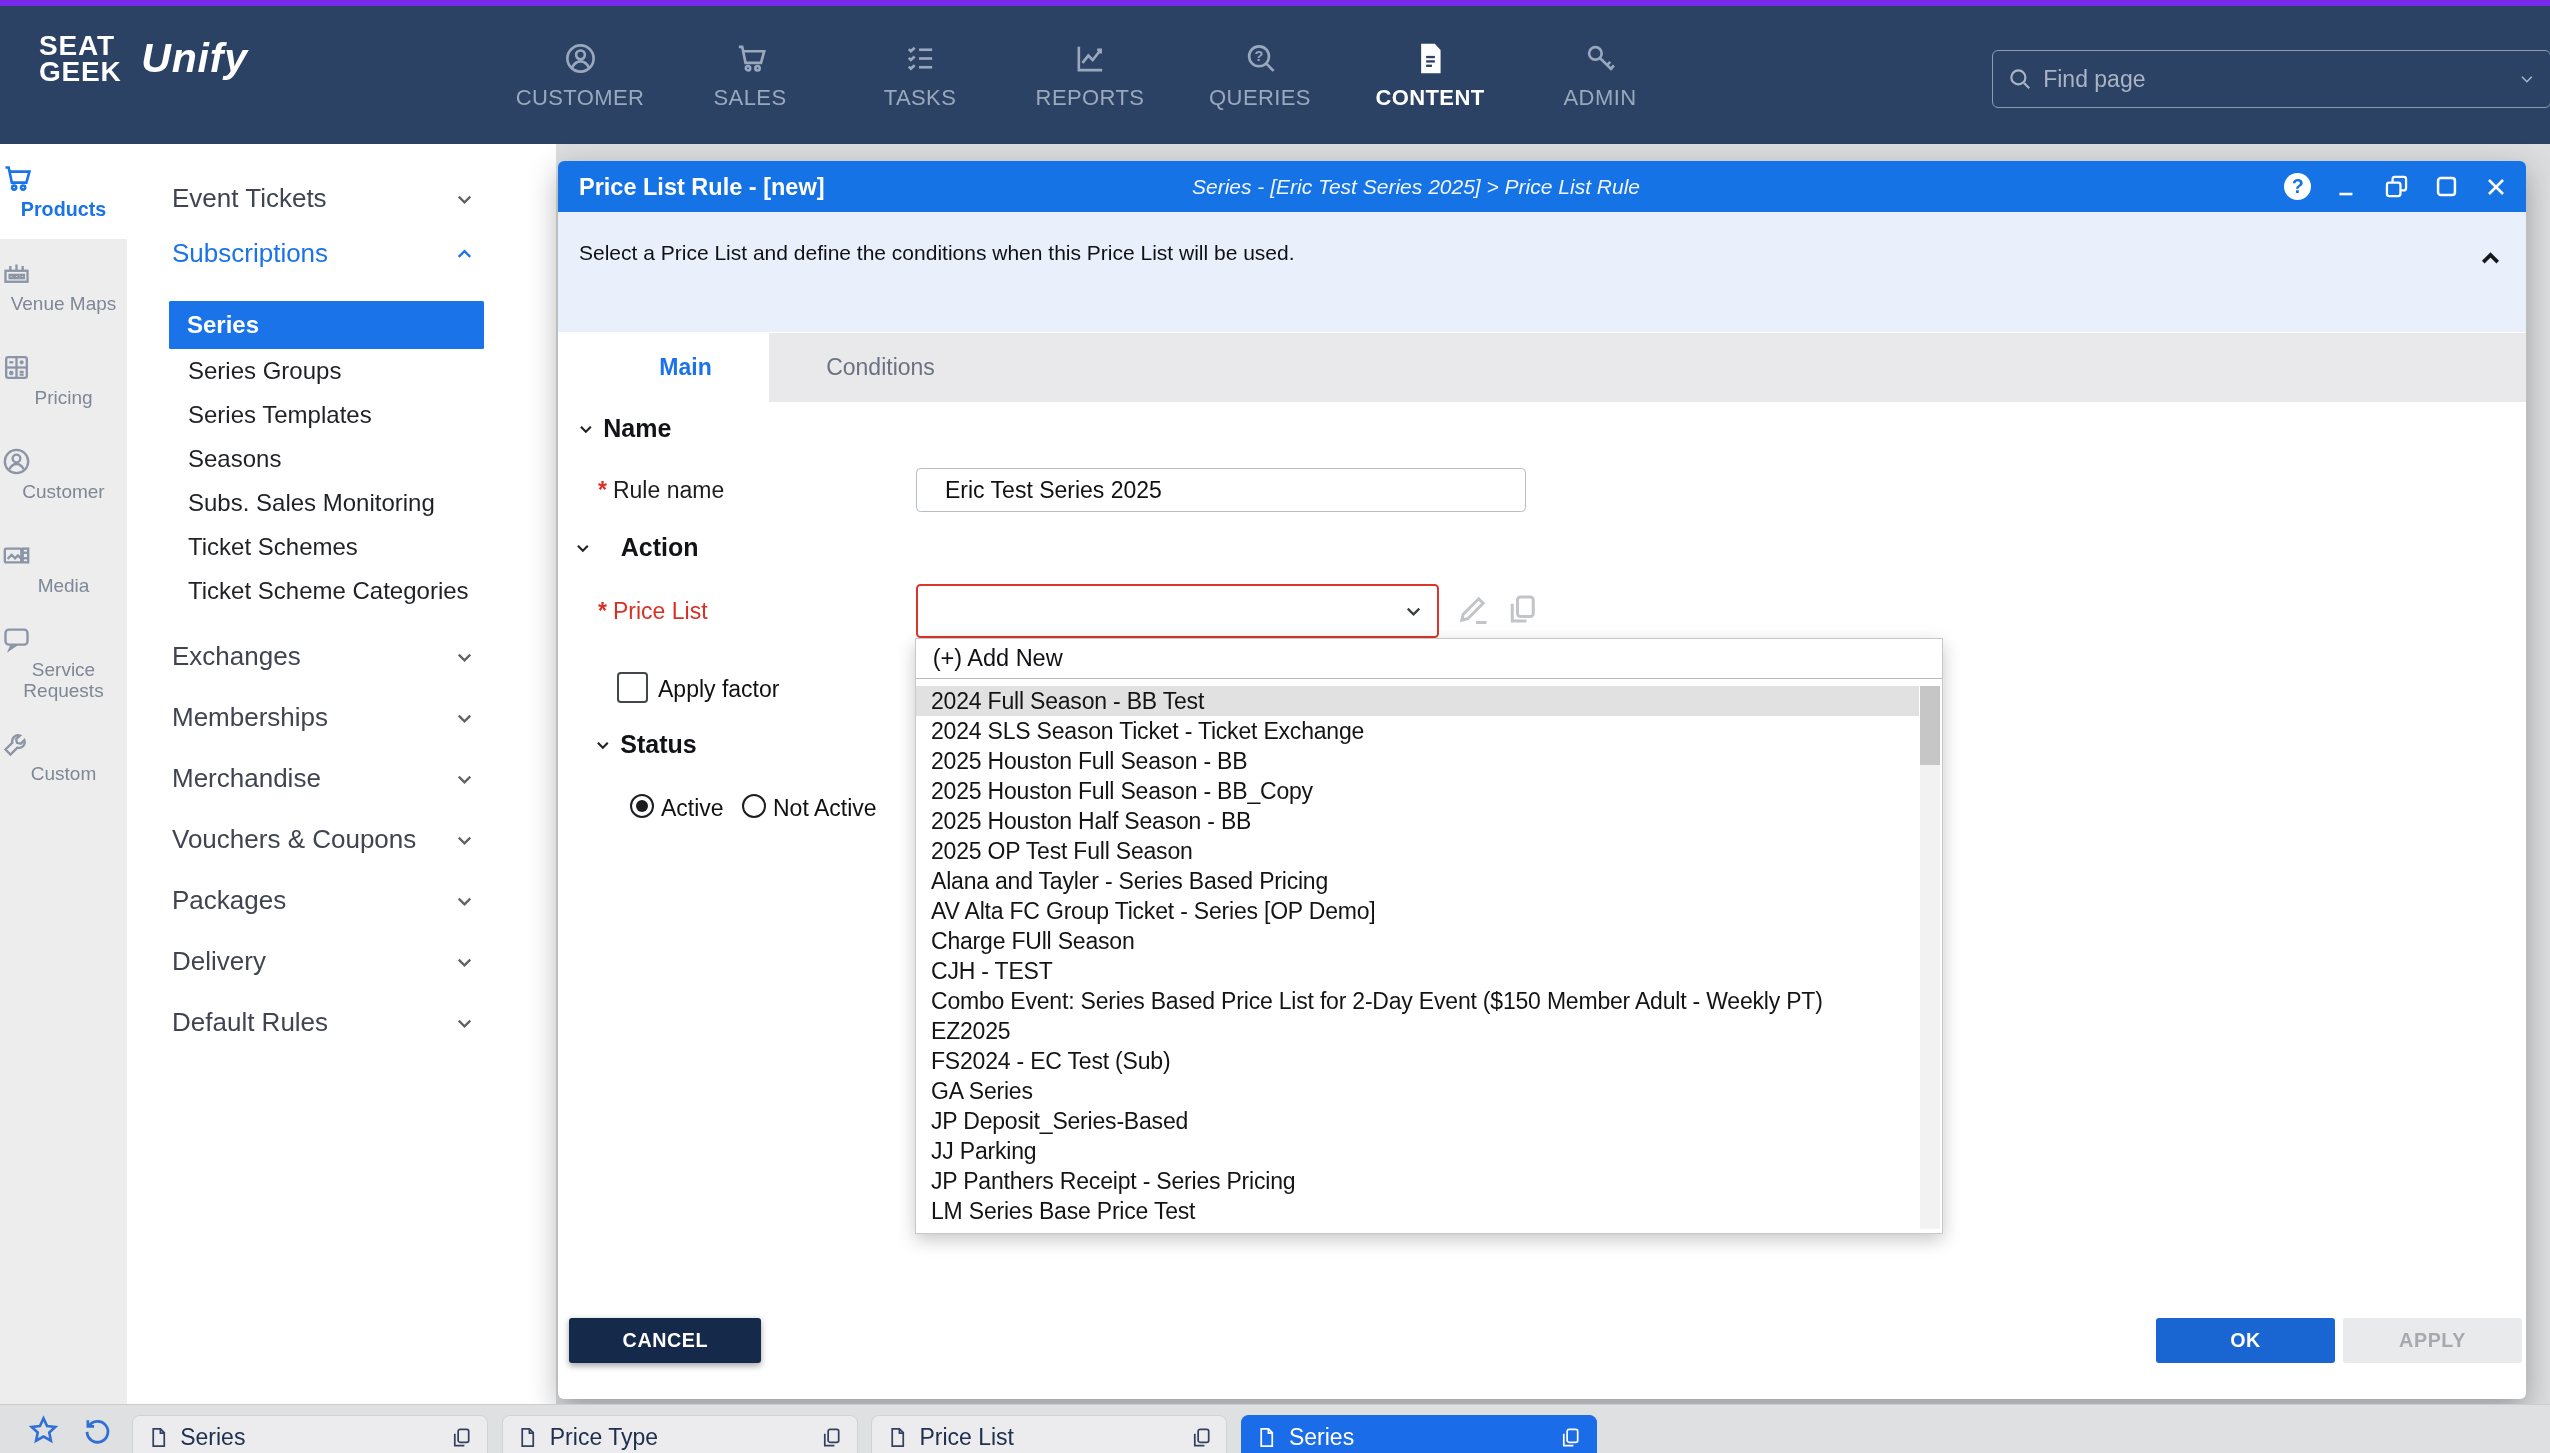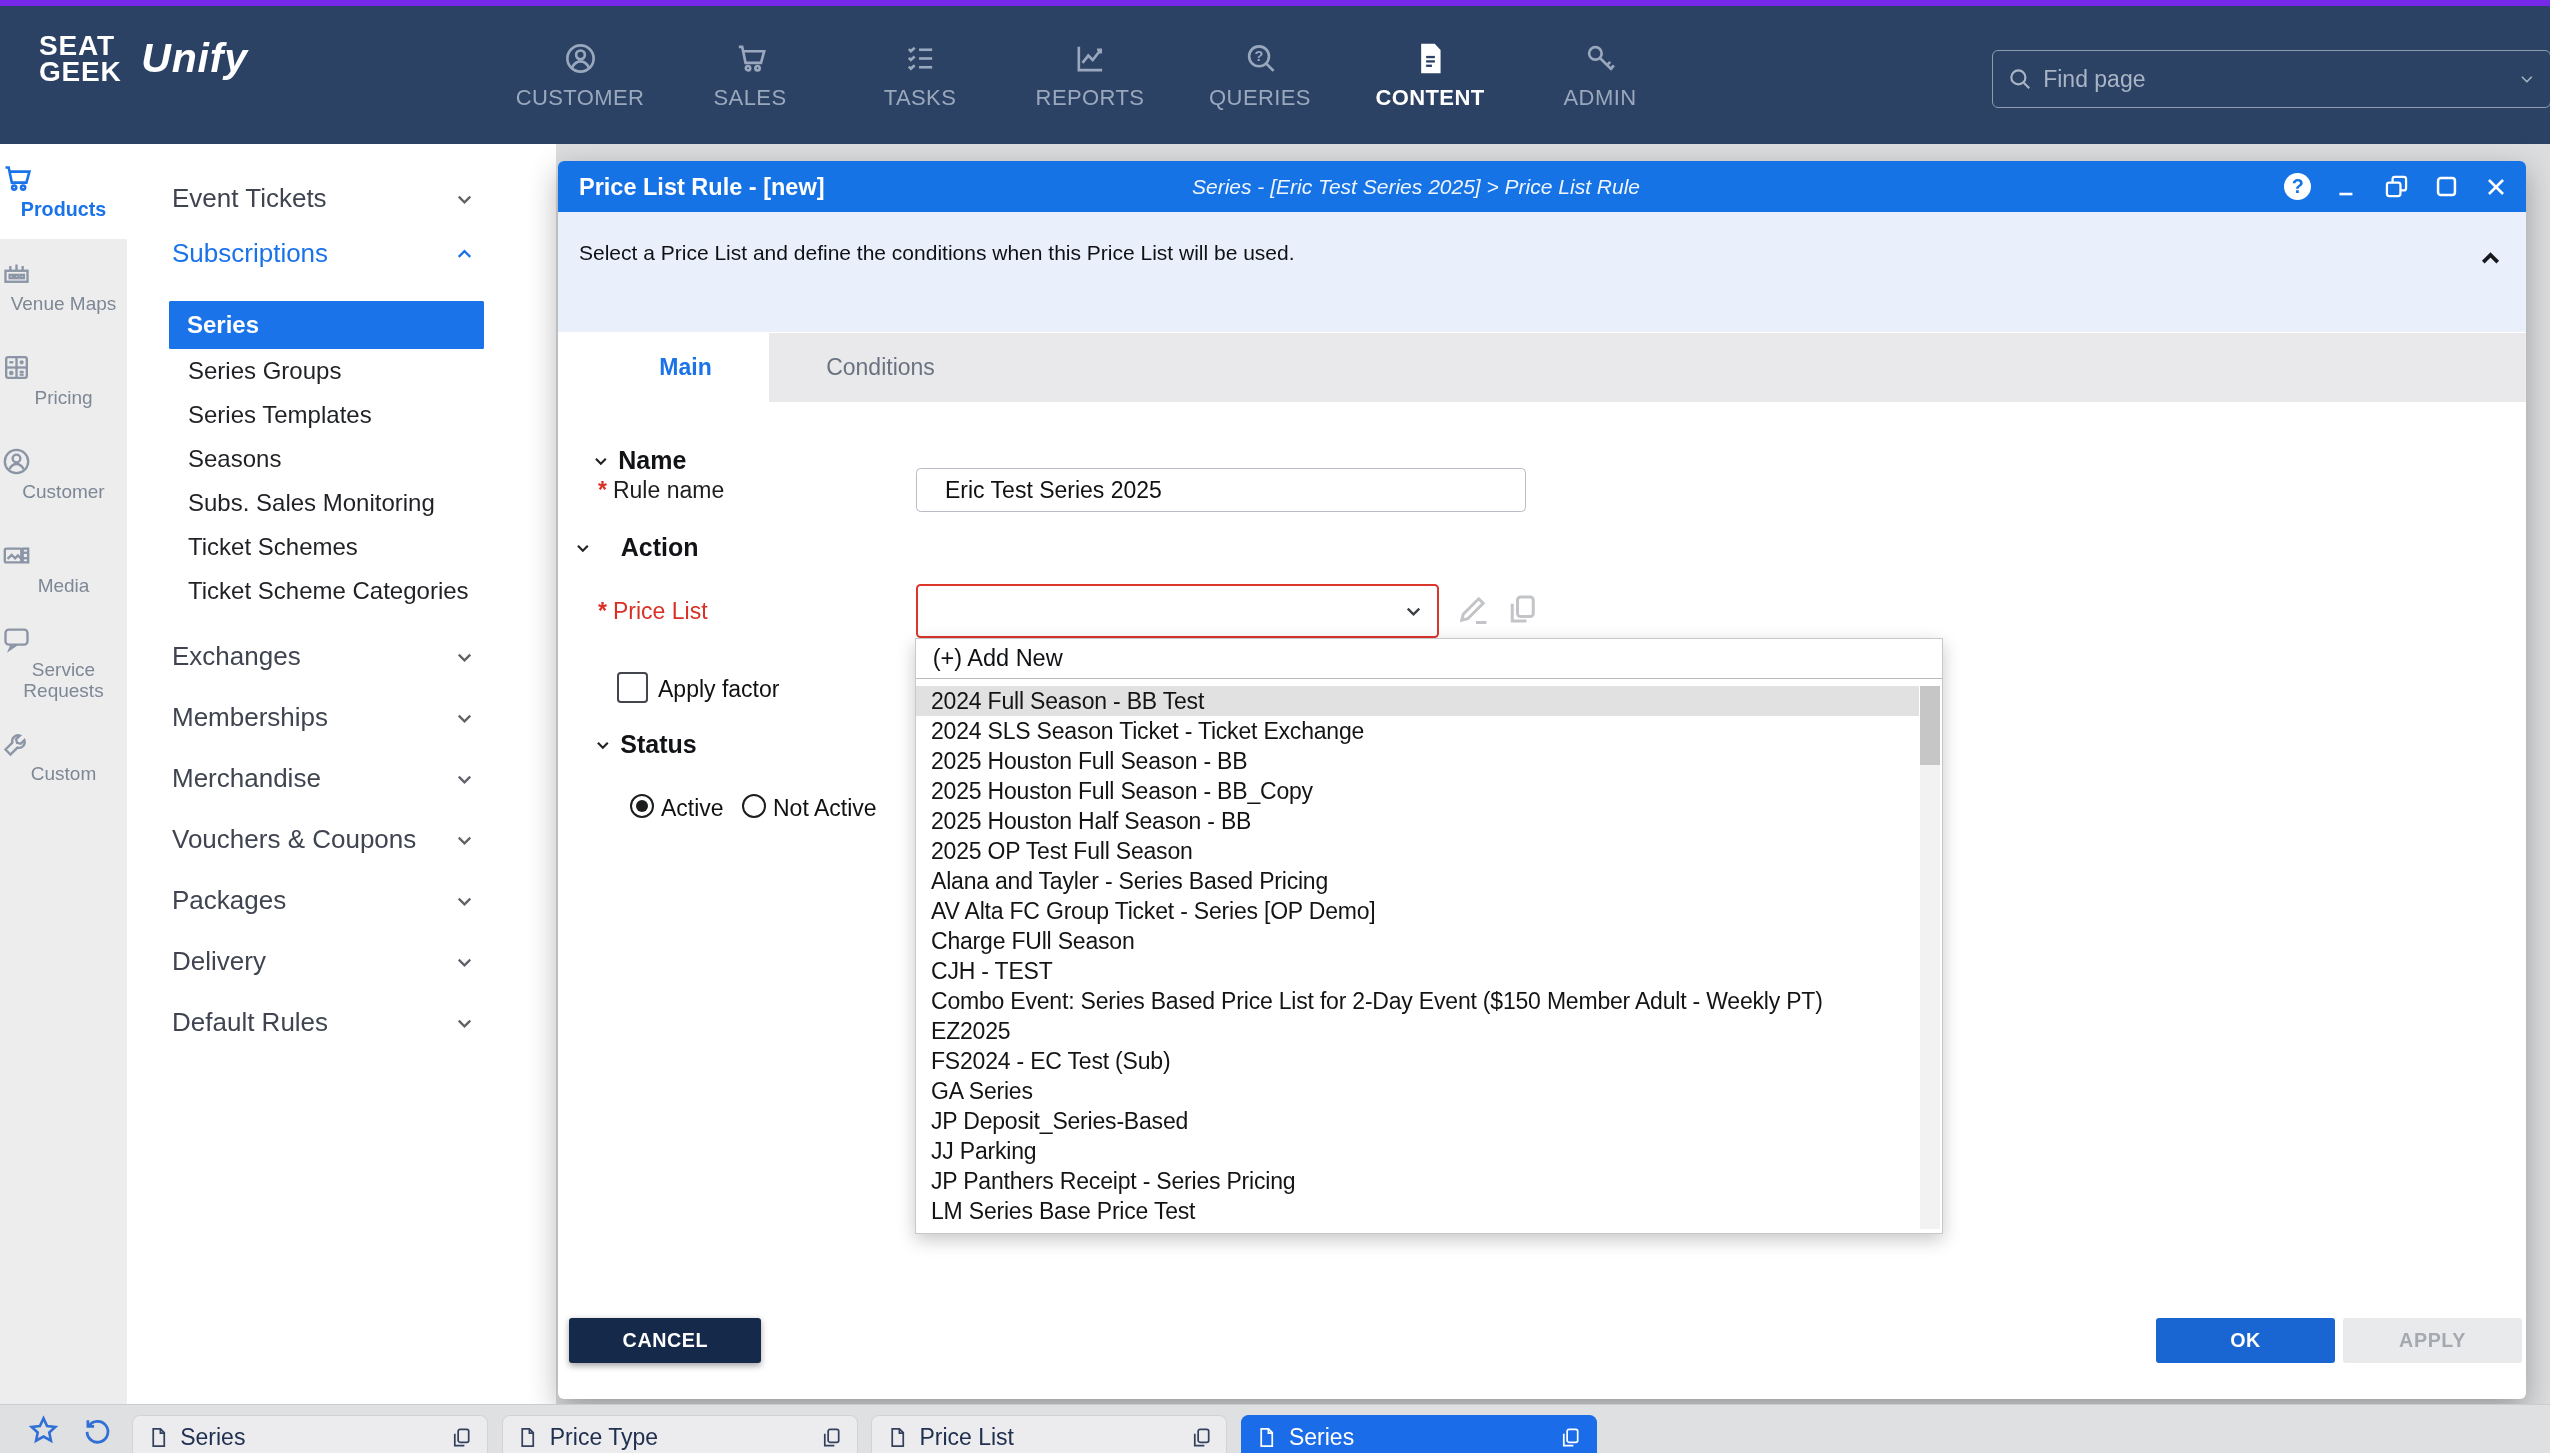--- a/index.html
+++ b/index.html
@@ -450,21 +450,21 @@
     <div class="tabstrip">
       <div class="gray"></div>
       <div class="tab-main">
         <span>Main</span>
       </div>
       <div class="tab-cond">
         <span>Conditions</span>
       </div>
     </div>
 
-    <div class="sec-head" style="left:33px;top:253px;margin-top:32px;">
+    <div class="sec-head" style="left:18px;top:253px;">
       <svg width="19.7" height="19.7" viewBox="0 0 24 24" fill="none" stroke="#222" stroke-width="2.6">
           <path d="M6 9.5l6 6 6-6"></path>
         </svg>
       <span>Name</span>
     </div>
 
     <div class="flabel" style="left:40px;top:316px;">
       <span class="req">*</span><span>Rule name</span>
     </div>
     <input class="tinput" style="top: 307px; padding-left: 28px;" type="text" value="Eric Test Series 2025">

